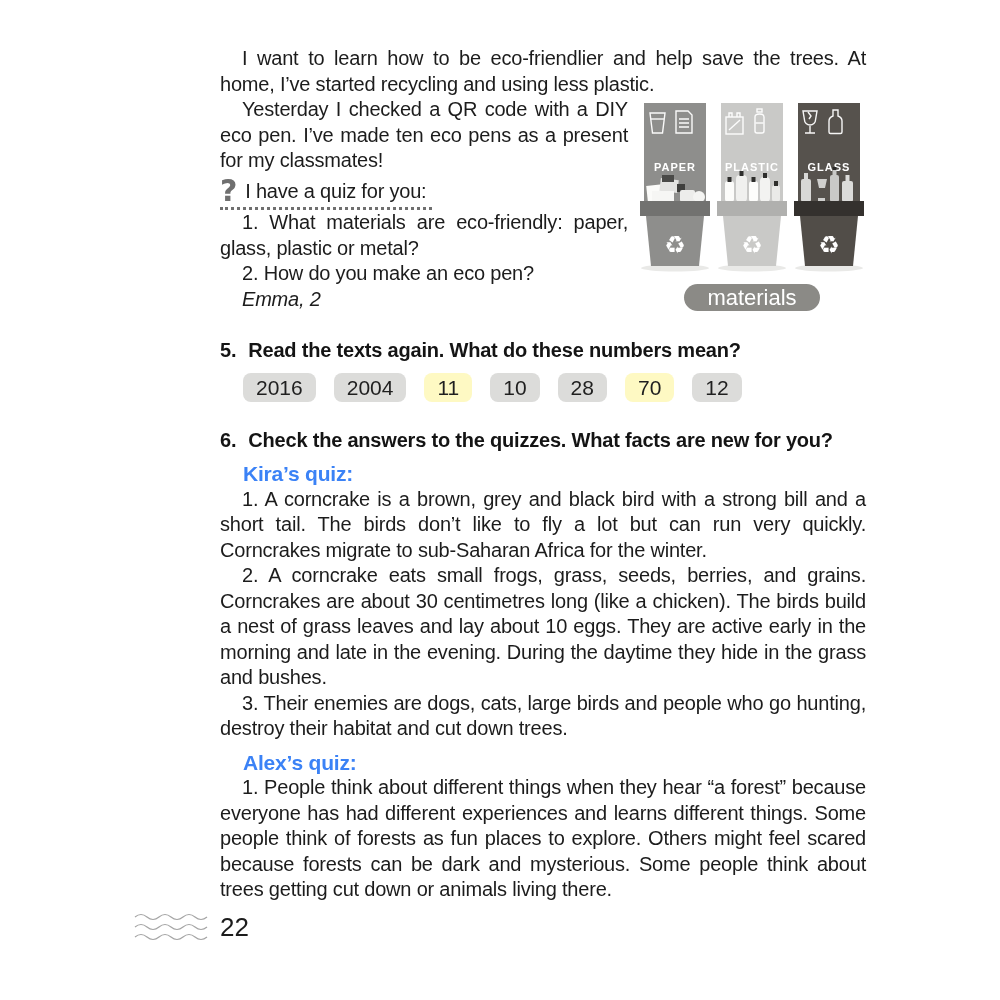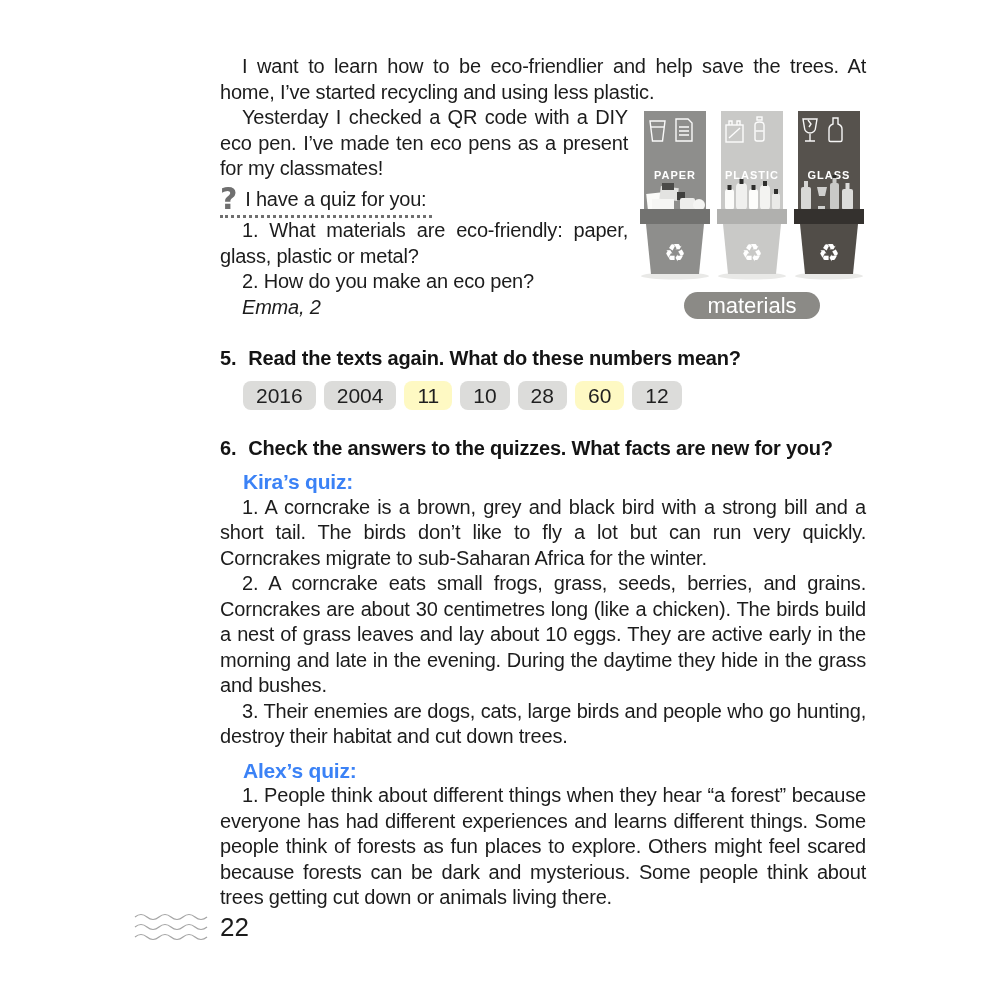--- a/index.html
+++ b/index.html
@@ -1,38 +1,38 @@
 <!DOCTYPE html>
 <html><head>
 <meta charset="utf-8">
 <style>
   html,body { margin:0; padding:0; background:#ffffff; }
   body { width:1000px; height:1000px; font-family:"Liberation Sans", sans-serif; }
   .page { position:relative; width:1000px; height:1000px; background:#fff; overflow:hidden; }
 
-  .content { position:absolute; left:220px; top:54px; width:646px;
+  .content { position:absolute; left:220px; top:46px; width:646px;
              color:#1c1c1c; font-size:20px; line-height:25.5px; letter-spacing:-0.2px; }
 
   .body-para { margin:0; text-align:justify; text-indent:22px; }
   .italic { font-style:italic; }
 
   .figure { float:right; width:228px; margin:4px 0 4px 10px; }
   .figure svg { display:block; }
   .pill { width:max-content; margin:11px auto 0; background:#8b8a86; color:#fff;
           font-size:22px; line-height:27px; padding:0 23px; border-radius:15px;
           letter-spacing:0; }
 
   .quiz-intro { display:inline-block; margin-top:4px; border-bottom:3px dotted #6f6f6f;
                 padding:0 6px 3px 0; }
   .q-icon { font-size:30px; font-weight:bold; color:#6f6f6f; vertical-align:-3px;
             margin-right:8px; font-family:"DejaVu Sans", sans-serif; }
 
   .task-heading { clear:right; display:flex; gap:12px; margin-top:26px;
                   font-weight:bold; color:#141414; font-size:20px; }
-  .chips { display:flex; gap:8px; margin:9px 0 0 23px; }
+  .chips { display:flex; gap:18px; margin:9px 0 0 23px; }
   .chip { background:#dcdcda; border-radius:8px; padding:0 13px; height:29px;
           line-height:29px; font-size:21px; color:#1f1f1f; letter-spacing:0; }
   .chip-dark { background:#fef9c3; }
 
   .sub-heading { margin:8px 0 0 23px; font-weight:bold; color:#3b82f6; font-size:21px; }
   .sub-heading.second { }
 
   .footer { position:absolute; left:134px; top:912px; display:flex; align-items:flex-end; gap:12px; }
   .page-number { font-size:26px; color:#1c1c1c; }
 
@@ -145,21 +145,21 @@
     <div class="task-heading">
       <span>5.</span>
       <span>Read the texts again. What do these numbers mean?</span>
     </div>
     <div class="chips">
         <span class="chip">2016</span>
         <span class="chip">2004</span>
         <span class="chip chip-dark">11</span>
         <span class="chip">10</span>
         <span class="chip">28</span>
-        <span class="chip chip-dark">60</span>
+        <span class="chip chip-dark">70</span>
         <span class="chip">12</span>
       </div>
 
     <div class="task-heading">
       <span>6.</span>
       <span>Check the answers to the quizzes. What facts are new for you?</span>
     </div>
 
     <div class="sub-heading">Kira’s quiz:</div>
     <p class="body-para">1. A corncrake is a brown, grey and black bird with a strong bill and a short tail. The birds don’t like to fly a lot but can run very quickly. Corncrakes migrate to sub-Saharan Africa for the winter.</p>

